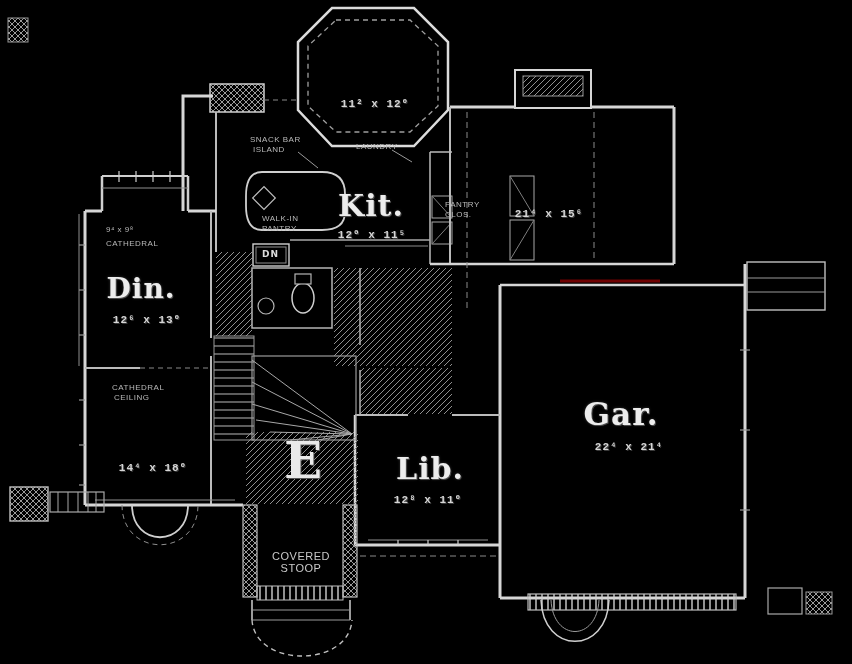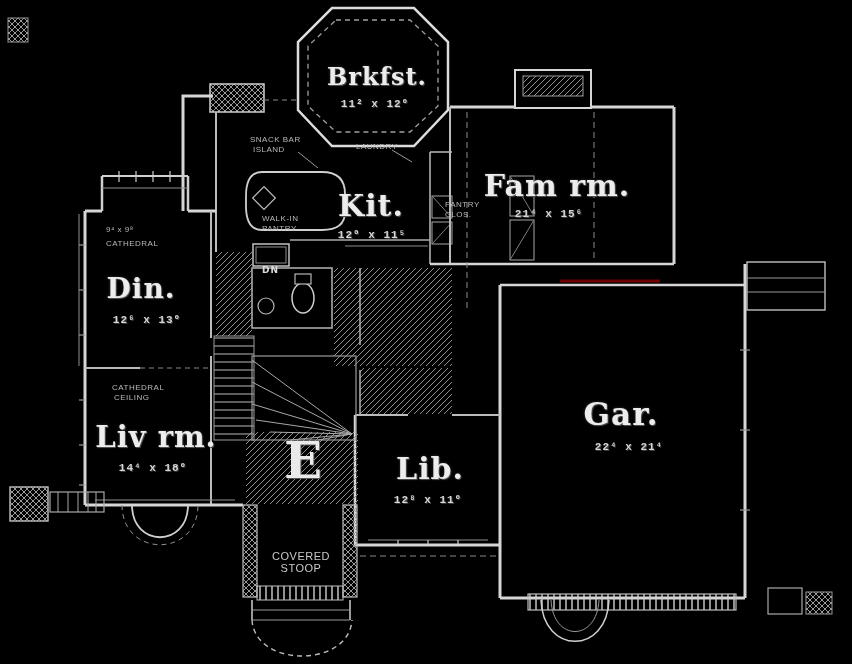--- a/index.html
+++ b/index.html
@@ -8,21 +8,21 @@
   .plan svg{position:absolute;left:0;top:0;}
   .room-label{position:absolute;transform:translate(-50%,-50%);color:#ededed;font-weight:bold;
         white-space:nowrap;letter-spacing:1px;line-height:1;
         text-shadow:1px 1px 0 #4c4c4c,0 0 3px rgba(255,255,255,.22);}
   .dims{position:absolute;transform:translate(-50%,-50%);color:#d6d6d6;font-size:11px;font-weight:bold;
         letter-spacing:1px;white-space:nowrap;line-height:1;text-shadow:1px 1px 0 #3a3a3a;font-family:Liberation Mono, monospace;}
   .tiny{position:absolute;color:#b9b9b9;font-family:Liberation Sans, sans-serif;font-size:8px;
         letter-spacing:.5px;white-space:nowrap;line-height:1;}
   .tiny.center{transform:translate(-50%,-50%);font-size:11px;color:#c9c9c9;}
   .dn-label{position:absolute;color:#dcdcdc;font-family:"DejaVu Sans",sans-serif;font-size:9px;
-        font-weight:bold;letter-spacing:1px;line-height:1;margin-top:16px;}
+        font-weight:bold;letter-spacing:1px;line-height:1;}
   .entry-e{position:absolute;left:284px;top:441px;font-size:50px;line-height:.8;font-weight:bold;
         color:#e9e9e9;text-shadow:1px 1px 0 #555;}
 </style>
 </head>
 <body>
 
 <div class="plan">
 
   <svg width="852" height="664" viewBox="0 0 852 664">
     <defs>
@@ -180,33 +180,30 @@
     <line x1="352" y1="434" x2="290" y2="440" stroke="#a8a8a8" stroke-width="1"></line>
     <line x1="352" y1="434" x2="318" y2="440" stroke="#a8a8a8" stroke-width="1"></line>
 
     <line x1="360" y1="268" x2="360" y2="345" stroke="#b5b5b5" stroke-width="1.5"></line>
     <line x1="360" y1="370" x2="360" y2="415" stroke="#b5b5b5" stroke-width="1.5"></line>
 
     <rect x="253" y="244" width="36" height="22" fill="#000" stroke="#cfcfcf" stroke-width="1.4"></rect>
     <rect x="256" y="247" width="30" height="16" fill="none" stroke="#8f8f8f" stroke-width="1"></rect>
   </svg>
 
-  <div class="room-label" style="left:377px;top:77px;font-size:24px">Brkfst.</div>
   <div class="dims" style="left:375px;top:104px">11² x 12⁰</div>
 
-  <div class="room-label" style="left:557px;top:186px;font-size:30px">Fam rm.</div>
   <div class="dims" style="left:549px;top:214px">21⁴ x 15⁶</div>
 
   <div class="room-label" style="left:371px;top:206px;font-size:30px">Kit.</div>
   <div class="dims" style="left:372px;top:235px">12⁰ x 11⁵</div>
 
   <div class="room-label" style="left:141px;top:289px;font-size:28px">Din.</div>
   <div class="dims" style="left:147px;top:320px">12⁶ x 13⁰</div>
 
-  <div class="room-label" style="left:156px;top:437px;font-size:29px">Liv rm.</div>
   <div class="dims" style="left:153px;top:468px">14⁴ x 18⁰</div>
 
   <div class="room-label" style="left:430px;top:469px;font-size:30px">Lib.</div>
   <div class="dims" style="left:428px;top:500px">12⁸ x 11⁰</div>
 
   <div class="room-label" style="left:621px;top:414px;font-size:31px">Gar.</div>
   <div class="dims" style="left:629px;top:447px">22⁴ x 21⁴</div>
 
   <div class="tiny" style="left:250px;top:136px">SNACK BAR</div>
   <div class="tiny" style="left:253px;top:146px">ISLAND</div>

